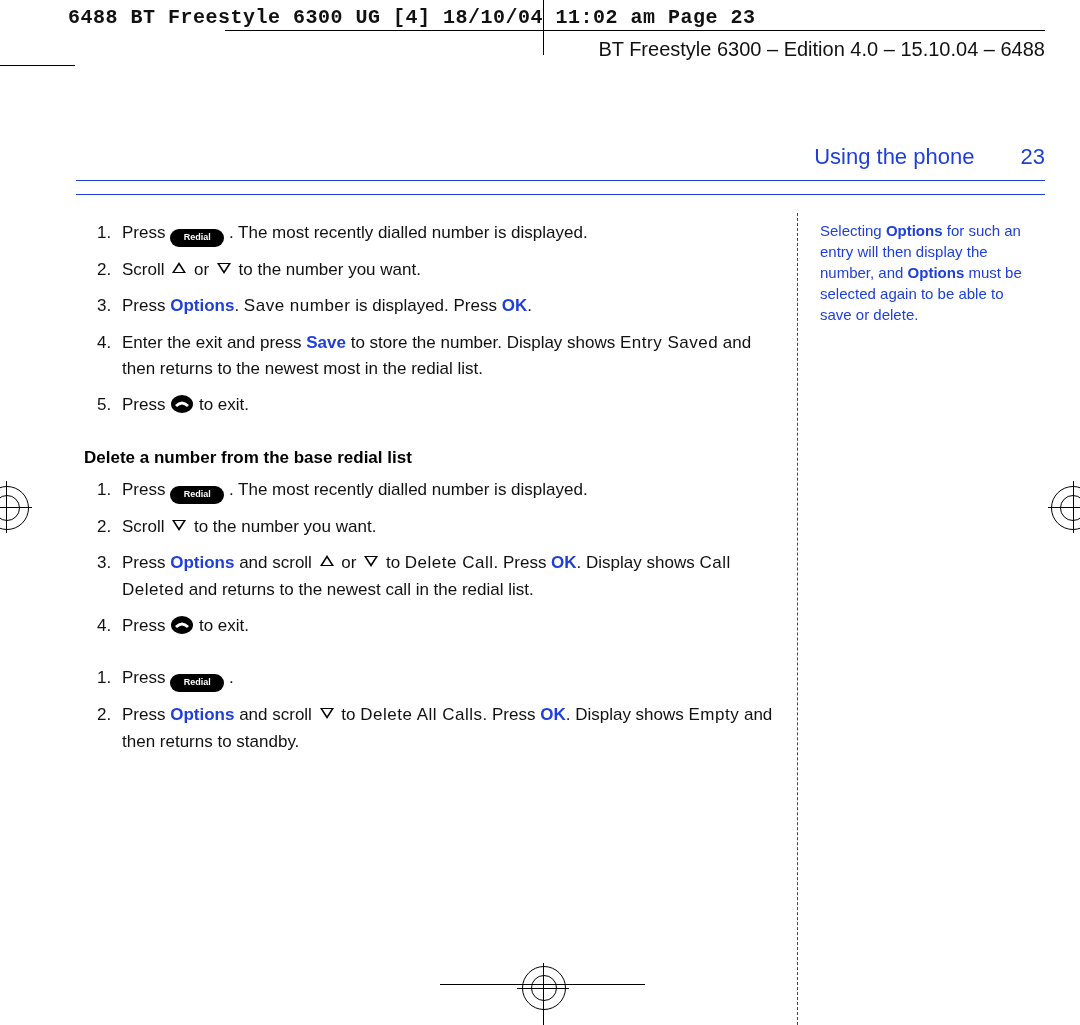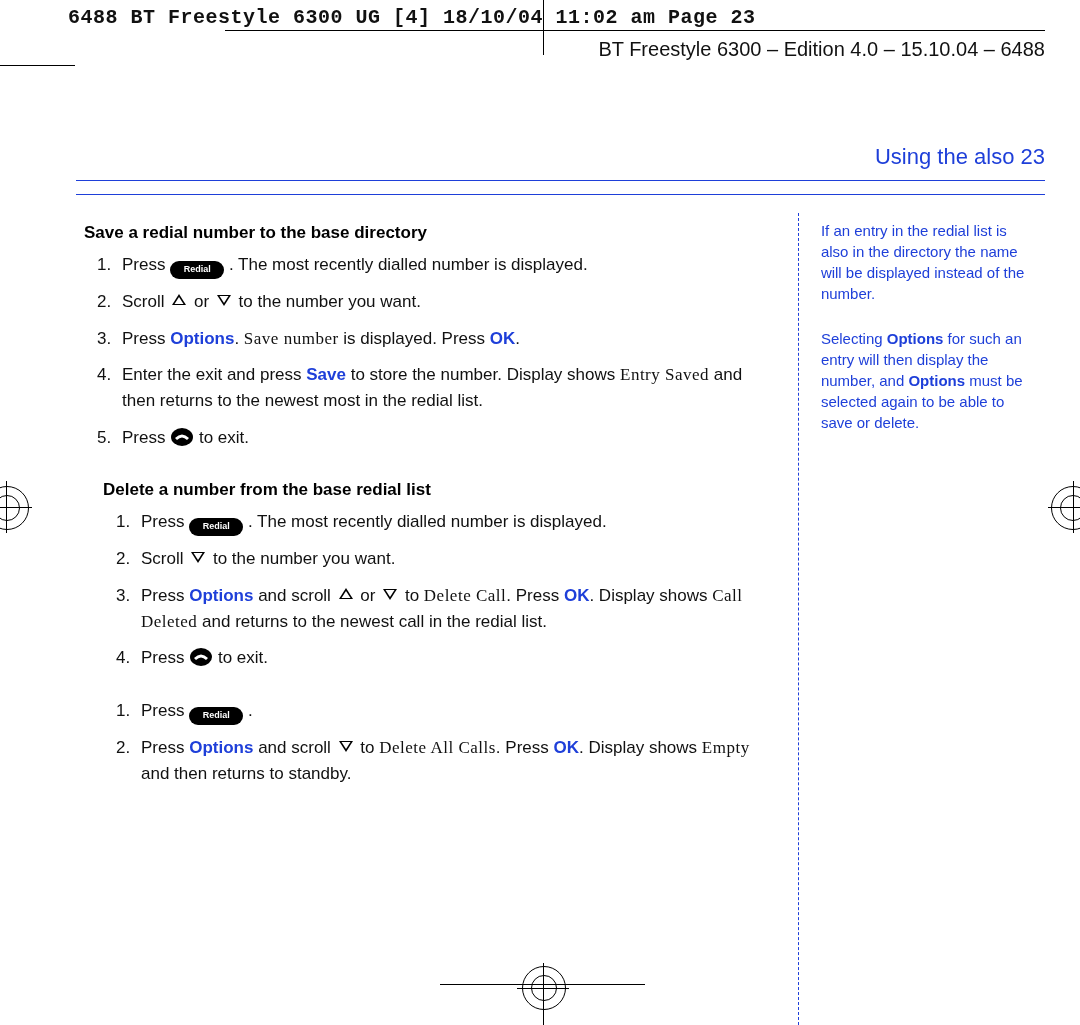--- a/index.html
+++ b/index.html
@@ -58,20 +58,21 @@
     position: absolute;
     top: 144px;
     right: 35px;
     width: 390px;
     text-align: right;
     color: #1e3fd9;
     font-size: 22px;
   }
   .page-title-wrap .pn {
     display: inline-block;
+    margin-left: 40px;
   }
 
   
   .content {
     position: absolute;
     top: 180px;
     left: 76px;
     right: 35px;
     bottom: 0;
     border-top: 1px solid #1e3fd9;
@@ -105,34 +106,34 @@
     color: #1e3fd9;
   }
 
   
   h3.sect {
     margin: 0 0 6px 0;
     font-size: 17px;
     font-weight: bold;
     color: #000;
   }
-  .sect-block + .sect-block { margin-top: 22px; margin-left: 19px; }
+  .sect-block + .sect-block { margin-top: 22px; }
   ol.steps {
     list-style: decimal;
     margin: 0;
     padding-left: 32px;
   }
   ol.steps > li {
     padding-left: 6px;
     margin-bottom: 10px;
   }
   .b-blue { color: #1e3fd9; font-weight: bold; }
   .b { font-weight: bold; }
   .lcd {
-    font-family: Liberation Serif, serif;
+    font-family: Liberation Sans, sans-serif;
     letter-spacing: 0.5px;
   }
   .note-para + .note-para { margin-top: 24px; }
 
   
   .key-oval {
     display: inline-flex;
     align-items: center;
     justify-content: center;
     min-width: 42px;
@@ -178,31 +179,30 @@
 <div class="circle-guide" style="left:522px; bottom:15px; width:42px; height:42px;"></div>
 <div class="circle-guide" style="left:531px; bottom:24px; width:24px; height:24px;"></div>
 <div class="crop-line" style="left:517px; bottom:36px; width:52px; height:1px;"></div>
 <div class="crop-line" style="left:543px; bottom:10px; width:1px; height:52px;"></div>
 
 <div class="meta-top">6488 BT Freestyle 6300 UG [4]  18/10/04  11:02 am  Page 23</div>
 <div class="meta-rule"></div>
 <div class="meta-sub">BT Freestyle 6300 – Edition 4.0 – 15.10.04 – 6488</div>
 
 <div class="page-title-wrap">
-  <span>Using the also</span>
+  <span>Using the phone</span>
   <span class="pn">23</span>
 </div>
 
 <div class="content">
   <div class="content-inner">
 
     <div class="col-left">
 
       <div class="sect-block">
-        <h3 class="sect">Save a redial number to the base directory</h3>
         <ol class="steps">
           <li>
             <span>Press </span>
             <span class="key-oval">Redial</span>
             <span>. The most recently dialled number is displayed.</span>
           </li>
           <li>
             <span>Scroll </span>
             <span class="key-tri">
               <svg width="20" height="18">
@@ -304,20 +304,19 @@
             <span> to </span><span class="lcd">Delete All Calls</span><span>. Press </span><span class="b-blue">OK</span><span>. Display shows </span><span class="lcd">Empty</span><span> and then returns to standby.</span>
           </li>
         </ol>
       </div>
 
     </div>
 
     <div class="col-sep"></div>
 
     <div class="col-right">
-      <div class="note-para">If an entry in the redial list is also in the directory the name will be displayed instead of the number.</div>
       <div class="note-para">
         <span>Selecting </span><span class="b">Options</span><span> for such an entry will then display the number, and </span><span class="b">Options</span><span> must be selected again to be able to save or delete.</span>
       </div>
     </div>
 
   </div>
 </div>
 
 </body></html>

